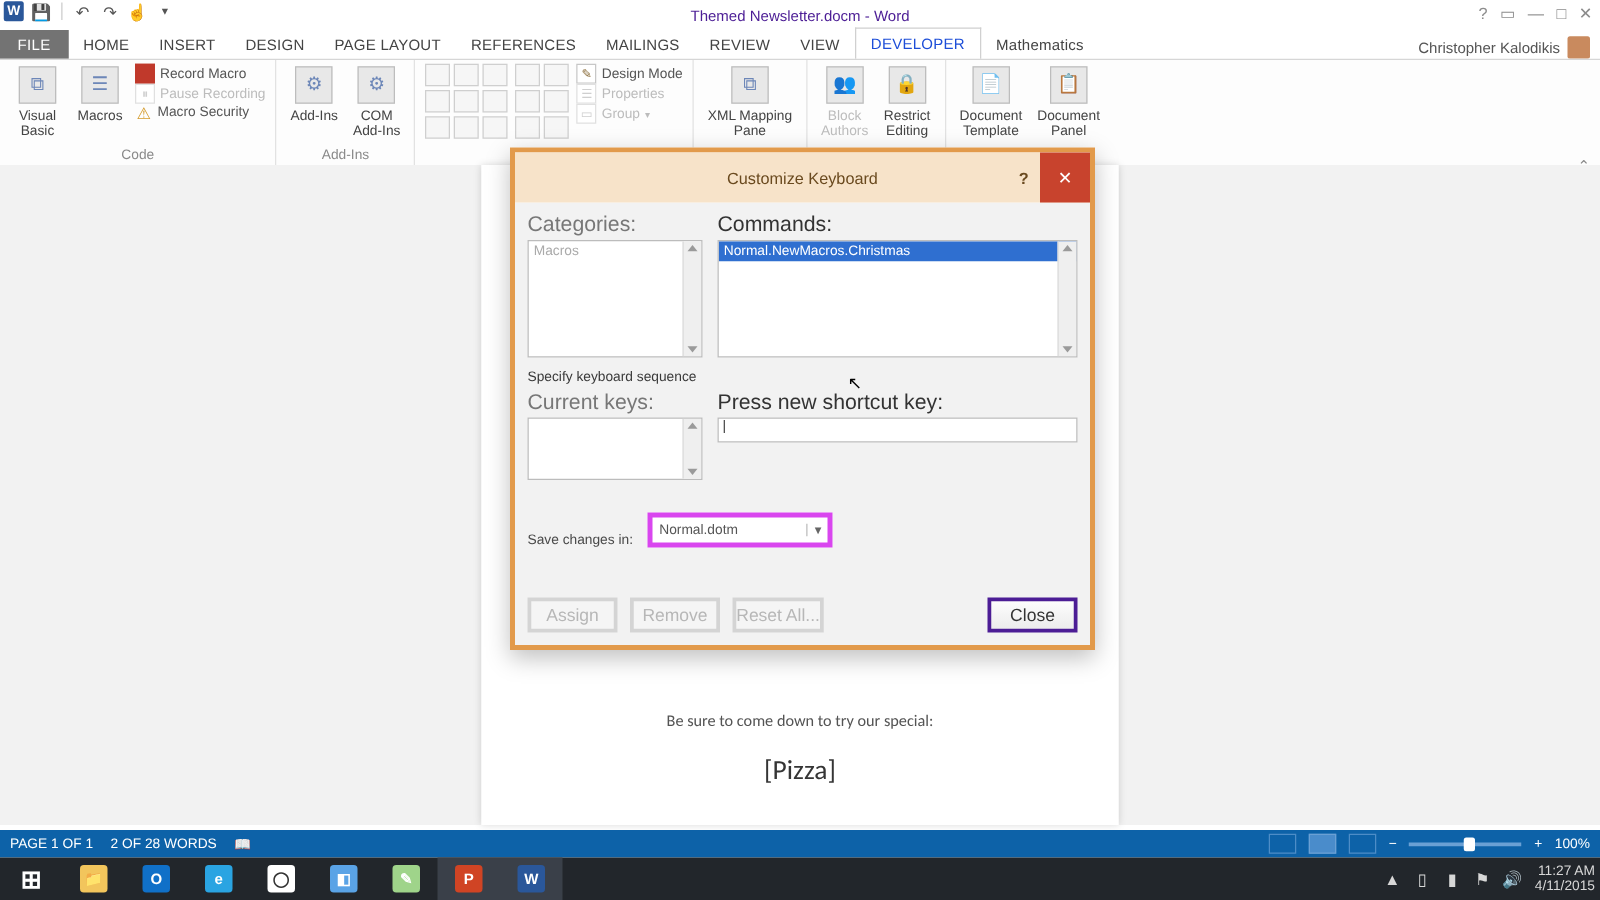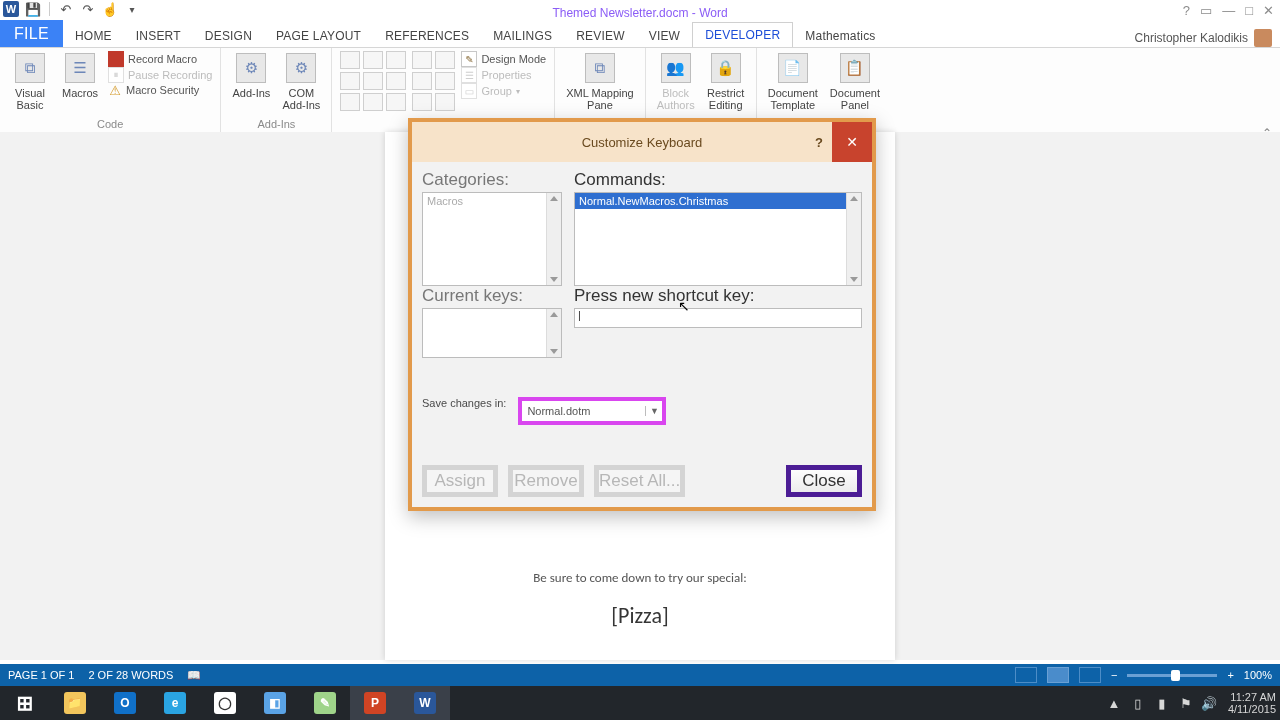--- a/index.html
+++ b/index.html
@@ -2,27 +2,27 @@
 <html><head>
 <meta charset="utf-8">
 <style>
   html,body{margin:0;padding:0;font-family:"Segoe UI",Arial,sans-serif;font-size:12px;background:#fff;overflow:hidden}
   body{width:1280px;height:720px;position:relative;background:#fff}
   
   .qat{position:absolute;top:1px;left:3px;display:flex;align-items:center;gap:6px;color:#444}
   .icon-box{width:16px;height:16px;display:flex;align-items:center;justify-content:center;font-size:13px;color:#555}
   .word-logo{width:16px;height:16px;background:#2a579a;color:#fff;display:flex;align-items:center;justify-content:center;font-weight:bold;font-size:11px;border-radius:2px}
   .qat .sep{width:1px;height:14px;background:#ccc;margin:0 2px}
-  .title-area{position:absolute;top:6px;left:0;width:100%;text-align:center;font-size:12px;color:#8b5cf6;pointer-events:none}
+  .title-area{position:absolute;top:6px;left:0;width:100%;text-align:center;font-size:12px;color:#4c1d95;pointer-events:none}
   .win-ctrls{position:absolute;top:3px;right:6px;display:flex;align-items:center;gap:10px;color:#8c8c8c;font-size:13px}
   .acct{position:absolute;top:29px;right:8px;display:flex;align-items:center;gap:6px;font-size:12px;color:#555}
   .acct .avatar{width:18px;height:18px;background:#c98a5e;border-radius:2px}
   
   .tabs{position:absolute;top:24px;left:0;display:flex;align-items:flex-end;height:24px}
-  .filetab{background:#3b82f6;color:#fff;padding:5px 14px;font-size:16px;text-transform:uppercase;letter-spacing:.3px}
+  .filetab{background:#737373;color:#fff;padding:5px 14px;font-size:12px;text-transform:uppercase;letter-spacing:.3px}
   .tab{padding:5px 12px;font-size:12px;color:#444;text-transform:uppercase;letter-spacing:.2px}
   .tab.active{color:#1d4ed8;border:1px solid #d0d0d0;border-bottom:1px solid #fff;background:#fff}
   .ribbon{position:absolute;top:47px;left:0;right:0;height:85px;border-top:1px solid #d6d6d6;border-bottom:1px solid #d0d0d0;background:#fdfdfd;display:flex}
   .rgroup{border-right:1px solid #e2e2e2;padding:3px 8px 0;display:flex;flex-direction:column;justify-content:space-between;position:relative}
   .rgroup .glabel{text-align:center;color:#8a8a8a;font-size:11px;padding:2px 0 3px}
   .rrow{display:flex;align-items:flex-start;gap:6px}
   .big-btn{display:flex;flex-direction:column;align-items:center;justify-content:flex-start;font-size:11px;color:#444;text-align:center;line-height:1.1;padding:2px 3px;min-width:38px}
   .big-btn .big-icon{width:28px;height:28px;margin-bottom:4px;background:#e8e8e8;border:1px solid #bdbdbd;display:flex;align-items:center;justify-content:center;font-size:15px;color:#6d87b8}
   .mini-list{display:flex;flex-direction:column;gap:0;font-size:11px;color:#555}
   .mini-list .mini{display:flex;align-items:center;gap:4px;white-space:nowrap}
@@ -53,21 +53,21 @@
   .listbox .sbar:before,.listbox .sbar:after{content:"";position:absolute;left:3px;width:0;height:0;border-left:4px solid transparent;border-right:4px solid transparent}
   .listbox .sbar:before{top:3px;border-bottom:5px solid #9a9a9a}
   .listbox .sbar:after{bottom:3px;border-top:5px solid #9a9a9a}
   .lb-item{padding:2px 4px;font-size:11px;color:#aaa}
   .lb-item.sel{background:#2f6fd0;color:#fff}
   .textbox{border:1px solid #bcbcbc;background:#fff;height:18px;padding:0 3px;font-size:11px;color:#333}
   .combo{display:flex;border:4px solid #d946ef;background:#fff;height:20px;align-items:center}
   .combo span{flex:1;padding:0 5px;color:#555}
   .combo .dd{width:16px;border-left:1px solid #bcbcbc;display:flex;align-items:center;justify-content:center;color:#666;font-size:9px}
   .btnrow{display:flex;gap:10px;margin-top:12px;align-items:center}
-  .dbtn{border:5px solid #4c1d95;background:linear-gradient(#fdfdfd,#ececec);height:22px;min-width:66px;display:flex;align-items:center;justify-content:center;font-size:17px;color:#333}
+  .dbtn{border:3px solid #4c1d95;background:linear-gradient(#fdfdfd,#ececec);height:22px;min-width:66px;display:flex;align-items:center;justify-content:center;font-size:14px;color:#333}
   .dbtn.disabled{color:#b7b7b7;border-color:#d4d4d4;background:#f5f5f5}
   .cursor{position:absolute;top:298px;left:678px;font-size:14px;color:#000;pointer-events:none}
   
   .status{position:absolute;left:0;right:0;bottom:34px;height:22px;background:#0d62a8;color:#fff;display:flex;align-items:center;justify-content:space-between;font-size:11px;padding:0 8px}
   .status-left{display:flex;gap:14px;align-items:center}
   .status-right{display:flex;align-items:center;gap:10px}
   .viewbtn{width:20px;height:14px;border:1px solid #6aa0d4;opacity:.7}
   .viewbtn.active{background:#4a8ccb;opacity:1}
   .slider{width:90px;height:3px;background:#6aa0d4;position:relative}
   .slider:before{content:"";position:absolute;left:44px;top:-4px;width:9px;height:11px;background:#fff;border-radius:2px}
@@ -274,34 +274,35 @@
       </div>
       <div class="col" style="flex:1">
         <div class="field-label" style="color:#333">Commands:</div>
         <div class="listbox">
           <div class="lb-item sel">Normal.NewMacros.Christmas</div>
           <div class="sbar"></div>
         </div>
       </div>
     </div>
 
+    <div class="section-label" style="margin-top:10px">Specify keyboard sequence</div>
     <div class="row2">
       <div class="col" style="flex:0 0 140px">
         <div class="field-label">Current keys:</div>
         <div class="listbox" style="height:48px">
           <div class="sbar"></div>
         </div>
       </div>
       <div class="col" style="flex:1">
         <div class="field-label" style="color:#333">Press new shortcut key:</div>
         <div class="textbox"><span style="color:#333">|</span></div>
       </div>
     </div>
 
-    <div class="row2" style="margin-top:39px;align-items:flex-start">
+    <div class="row2" style="margin-top:26px;align-items:flex-end">
       <span>Save changes in:</span>
       <div class="combo" style="width:140px">
         <span>Normal.dotm</span>
         <div class="dd">▼</div>
       </div>
     </div>
 
     <div style="height:28px"></div>
 
     <div class="btnrow">

